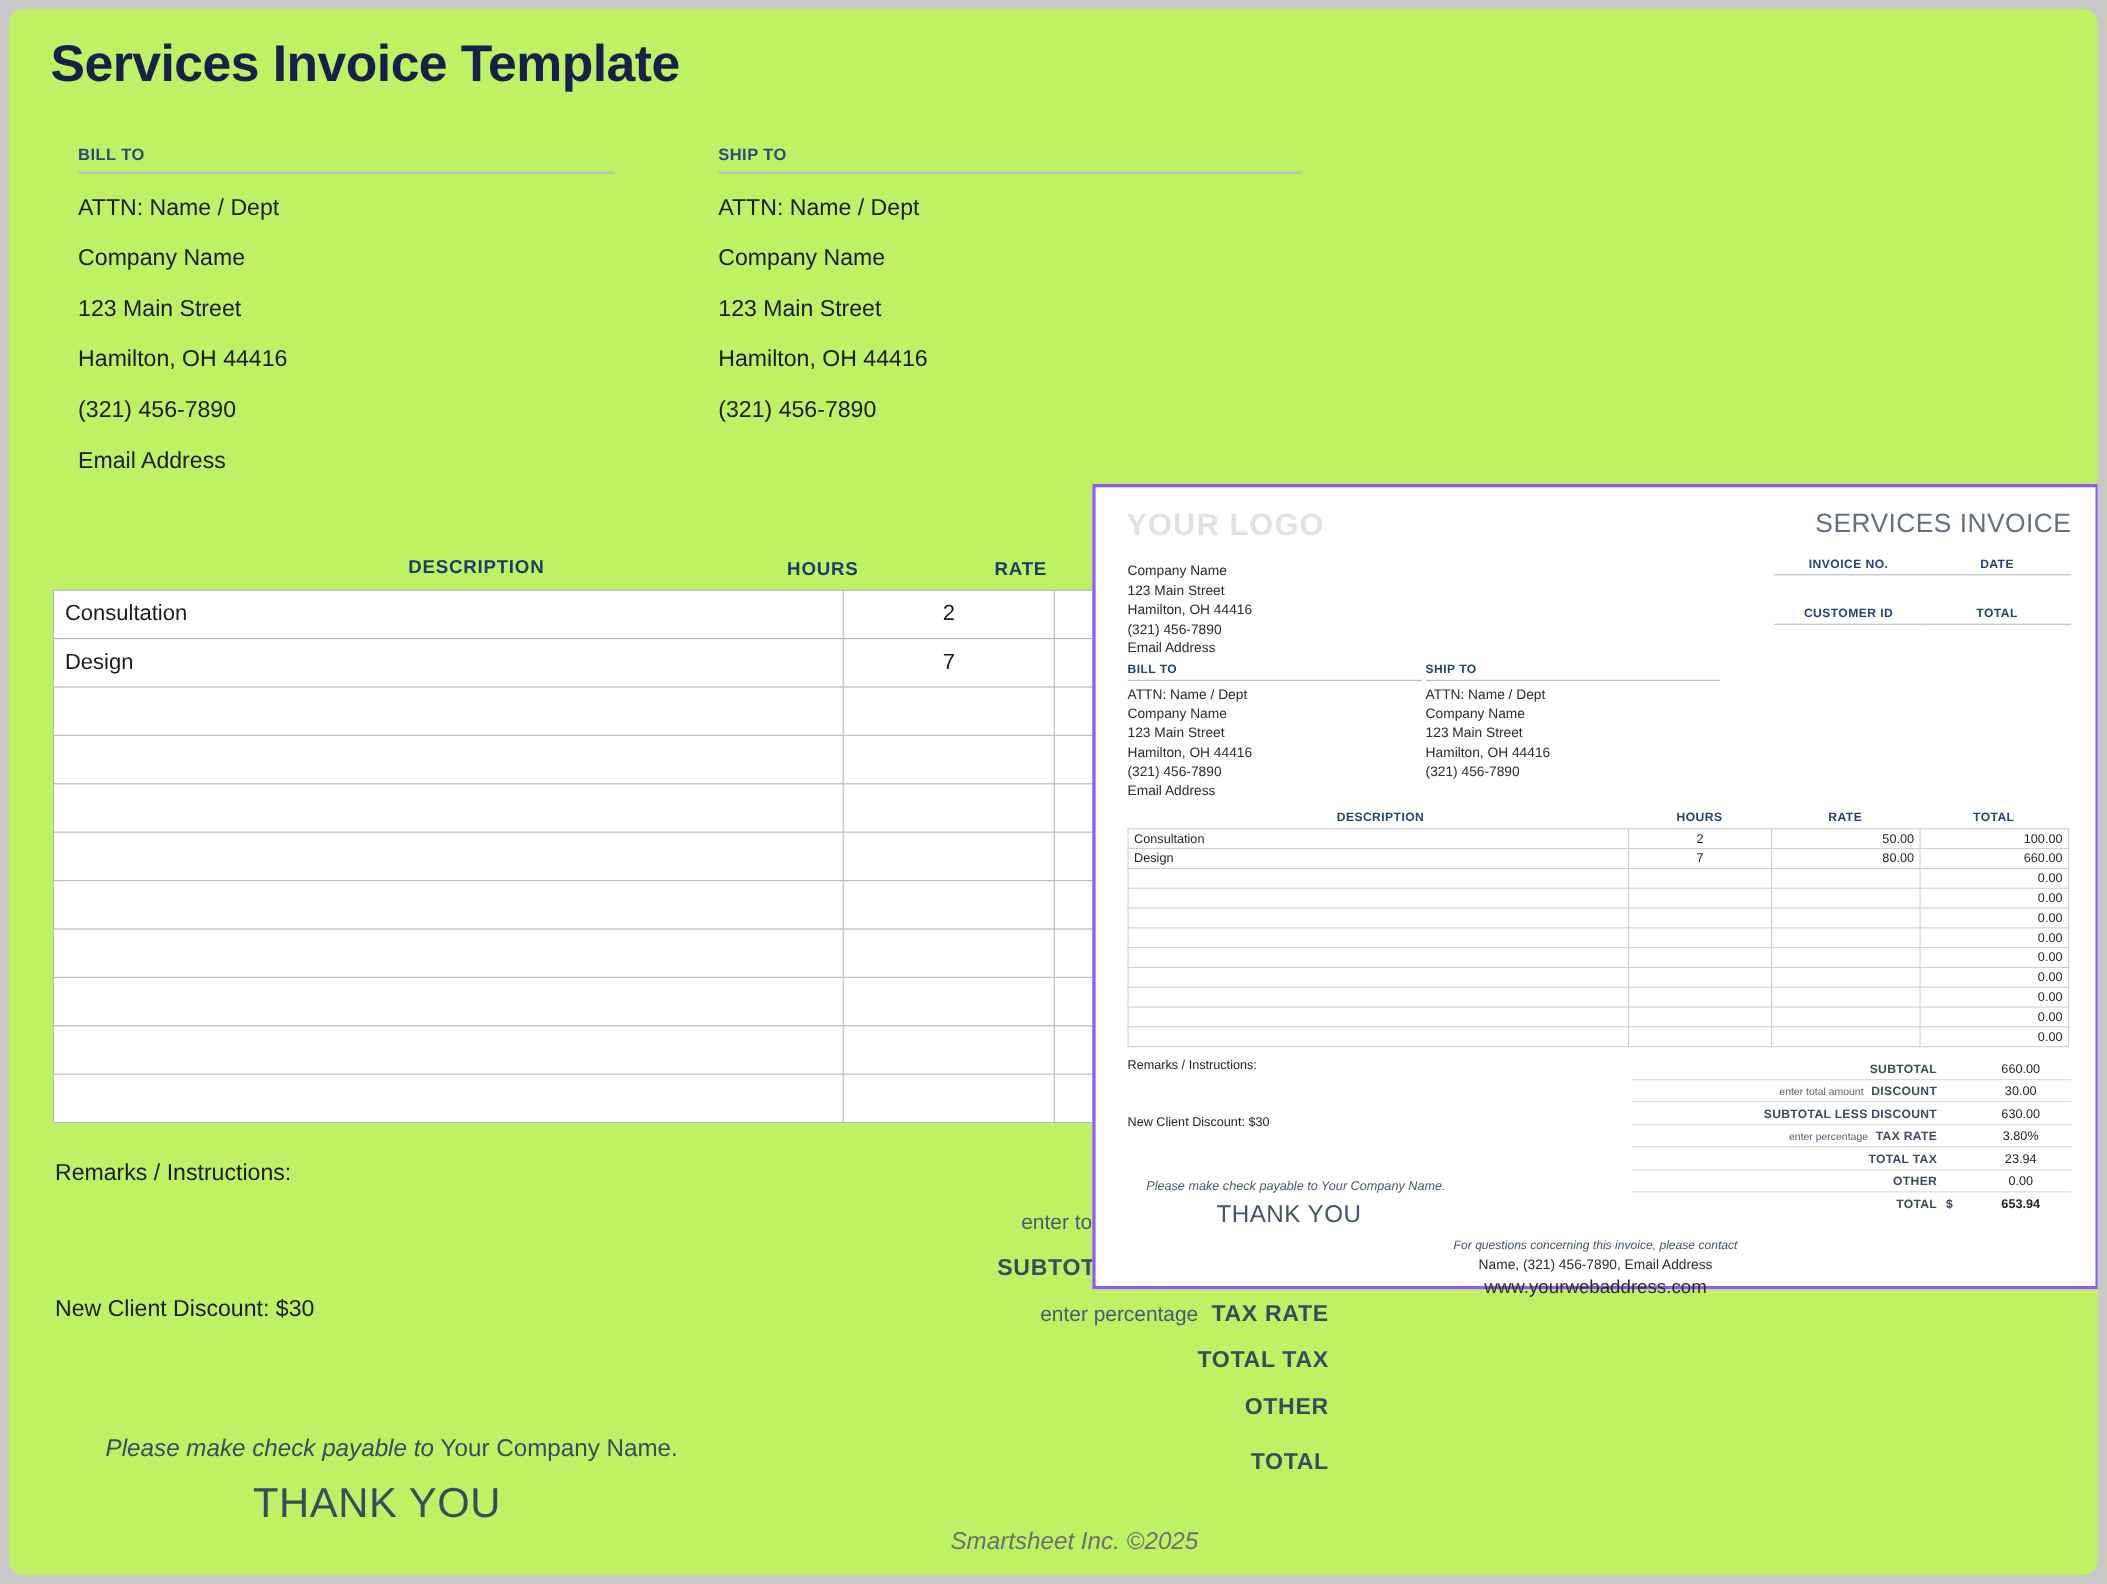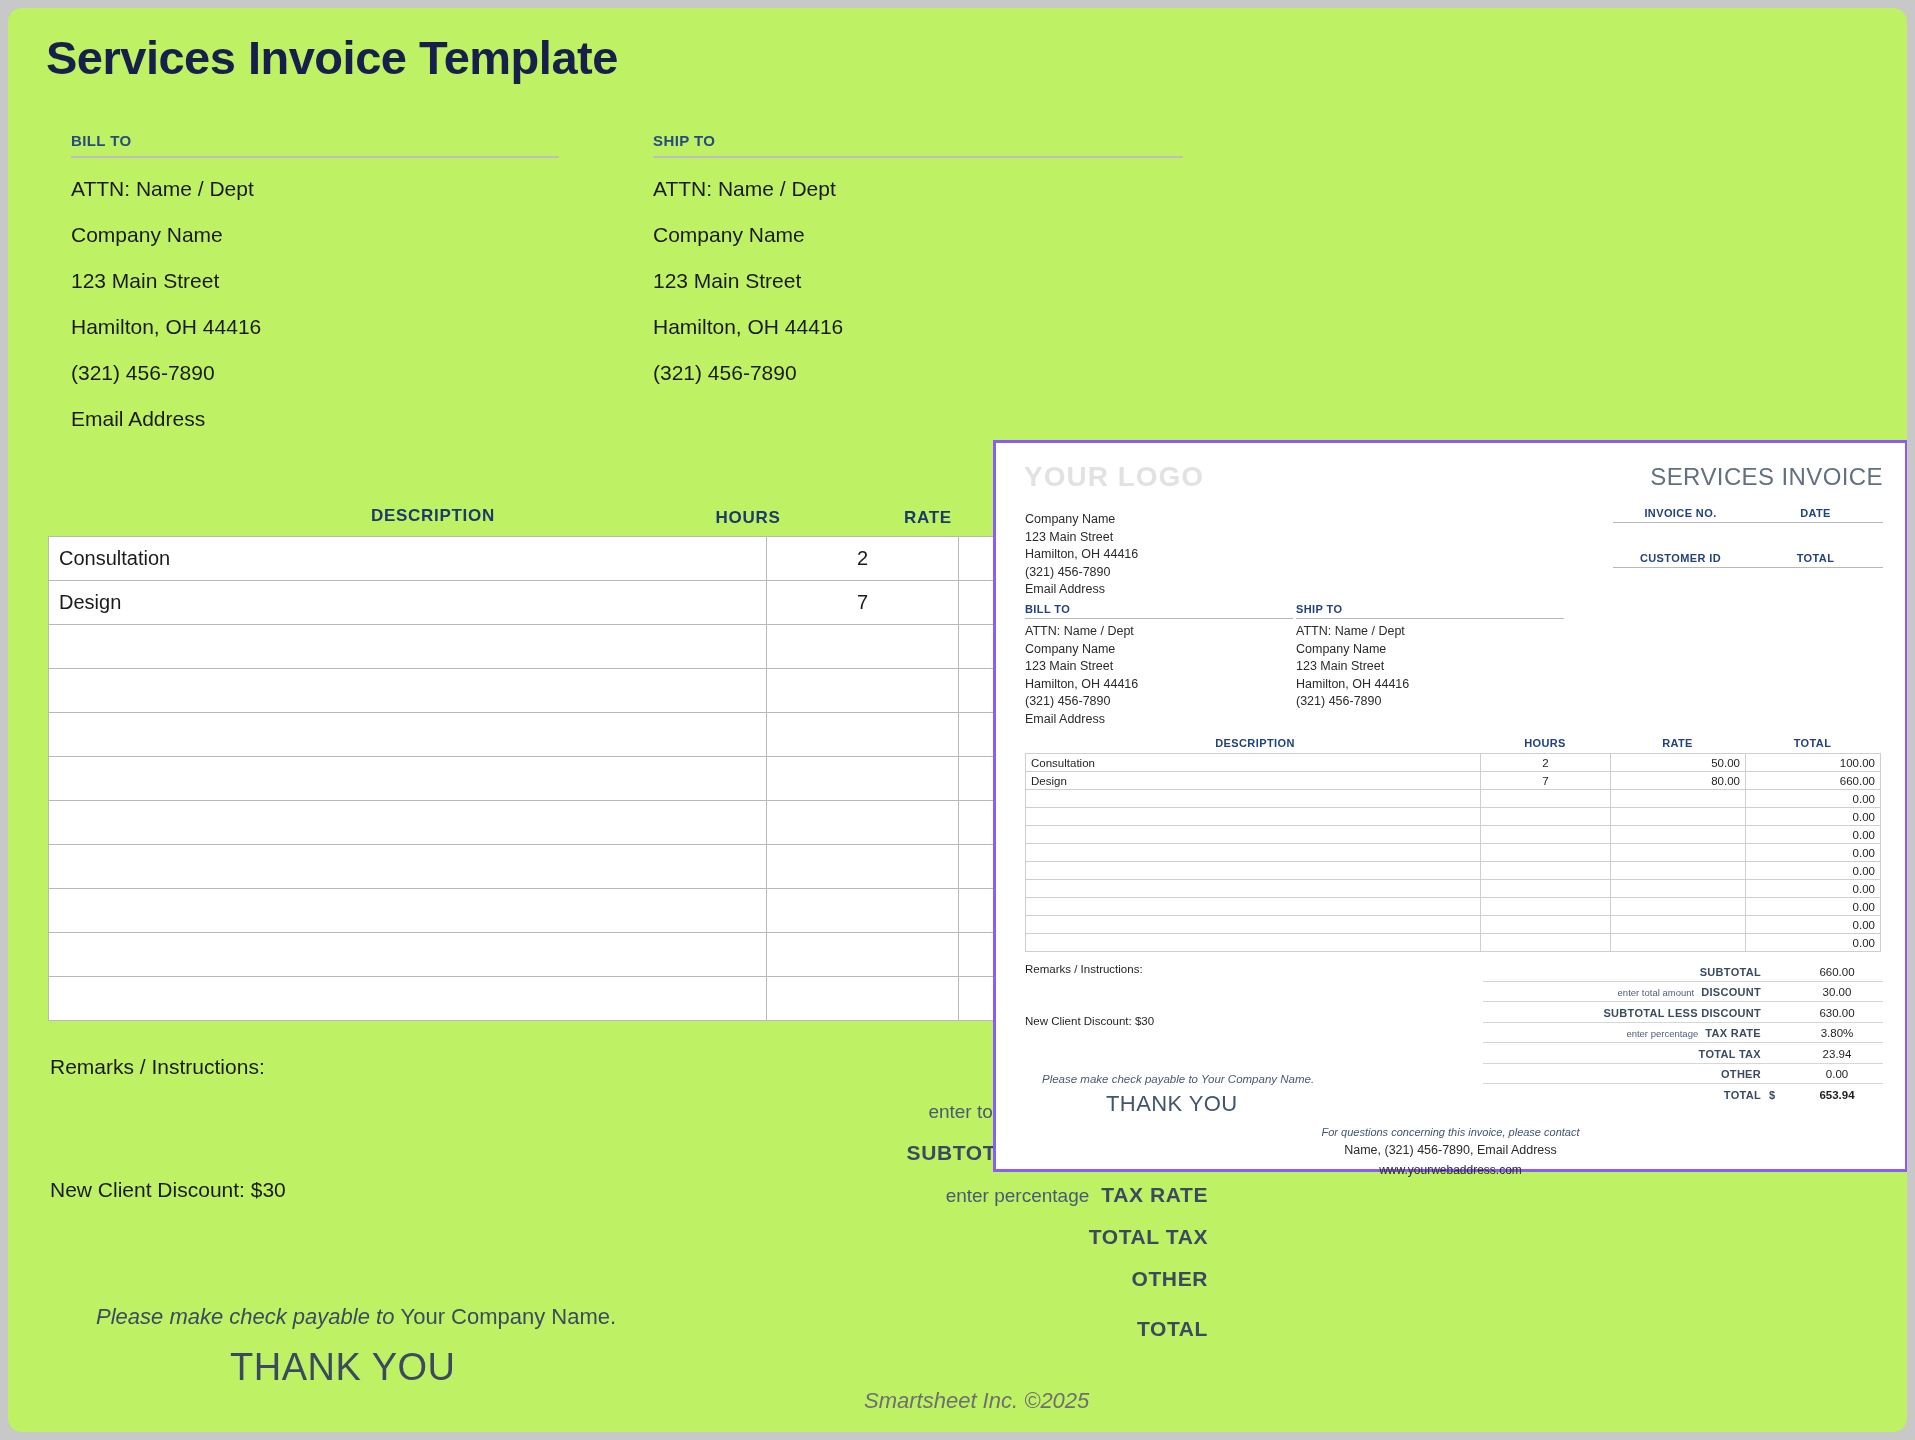--- a/index.html
+++ b/index.html
@@ -344,21 +344,21 @@
     font-style: italic;
     color: #44556b;
     line-height: 18px;
   }
   .pv-foot2 {
     font-size: 12.5px;
     color: #2b2b2b;
     line-height: 19px;
   }
   .pv-foot3 {
-    font-size: 12px;
+    font-size: 17px;
     color: #2b2b2b;
     line-height: 20px;
   }
 </style>
 </head>
 <body>
 
 <div id="page">
   <div class="sheet">
 

